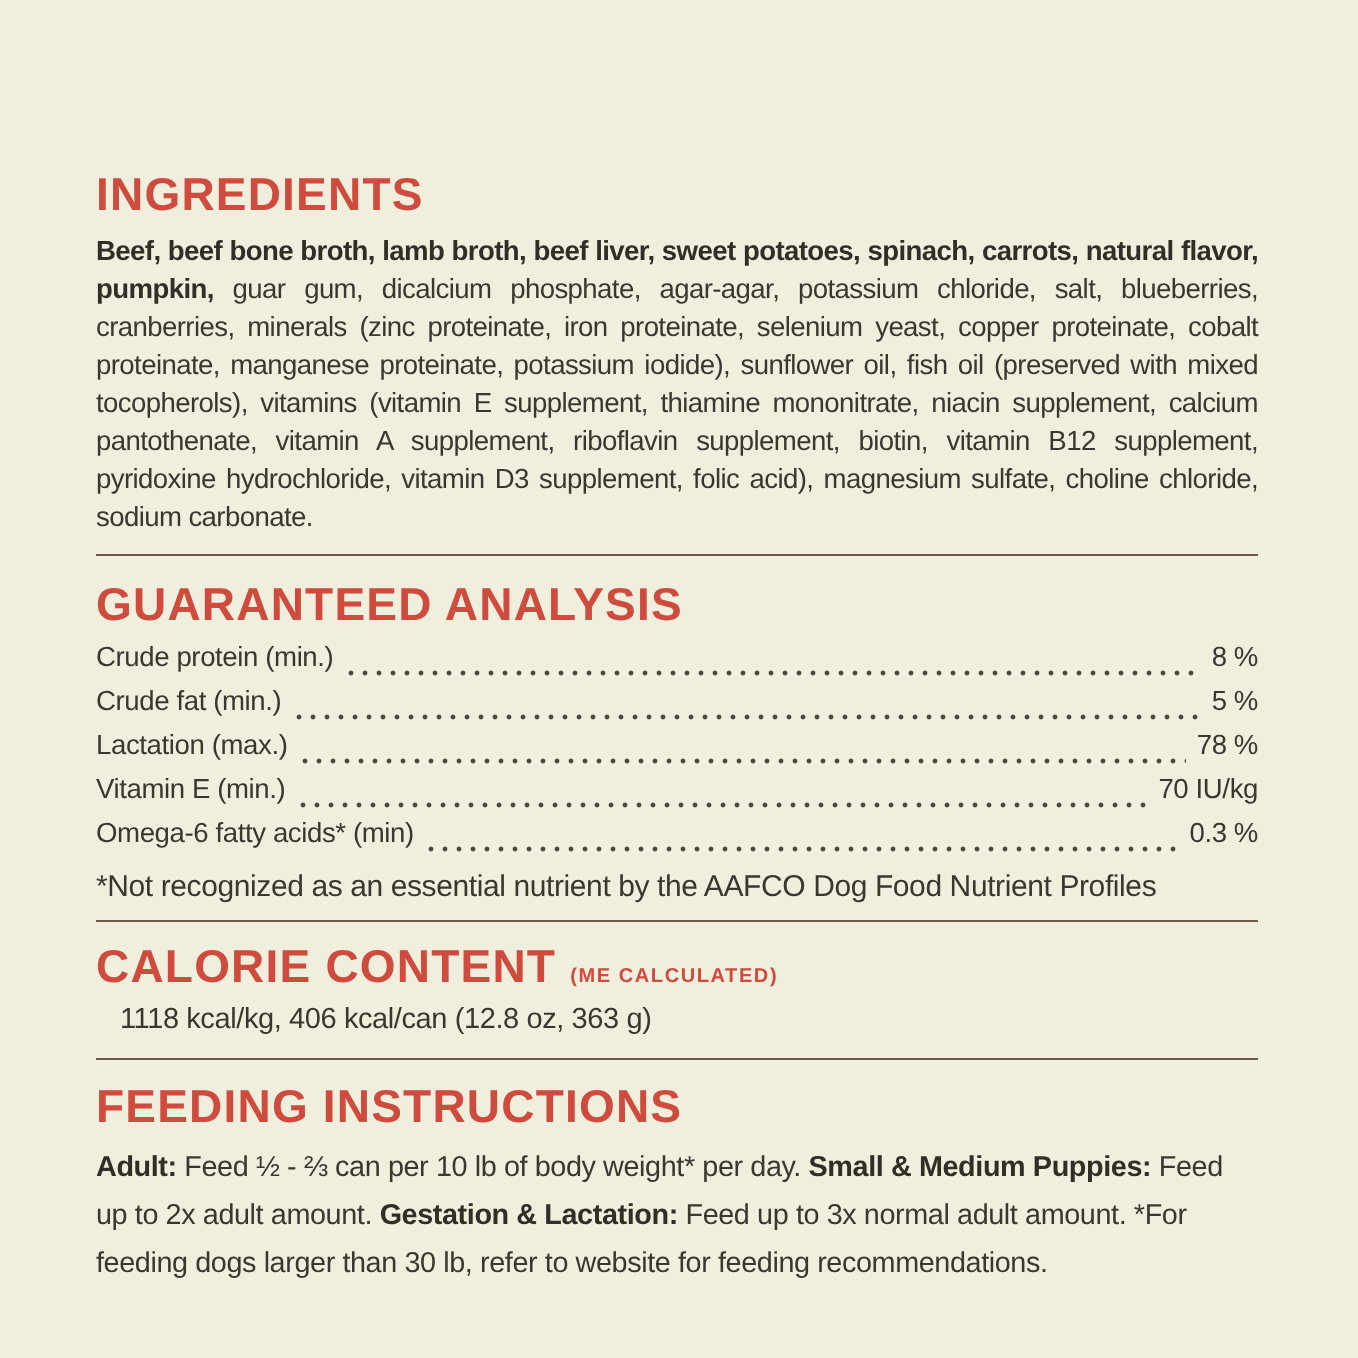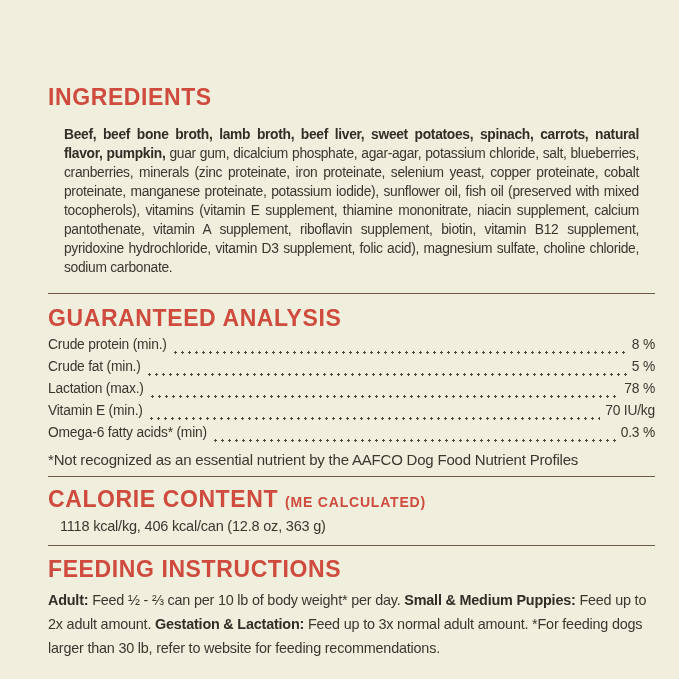--- a/index.html
+++ b/index.html
@@ -11,41 +11,41 @@
     height: 679px;
     background: #f0eedd;
     font-family: "Liberation Sans", sans-serif;
     color: #3b372f;
     overflow: hidden;
   }
   .label-page {
     box-sizing: border-box;
     width: 679px;
     height: 679px;
-    padding: 86px 24px 0 48px;
+    padding: 86px 50px 0 48px;
   }
   .section-heading {
     color: #ce4b3e;
     font-size: 23px;
     font-weight: 800;
     letter-spacing: 0.6px;
     line-height: 1;
     margin: 0 0 7px 0;
   }
   .section-heading .subheading {
-    font-size: 14px;
+    font-size: 10px;
     font-weight: 800;
     letter-spacing: 0.8px;
   }
   .body-text {
     font-size: 13.8px;
     line-height: 19px;
     letter-spacing: -0.3px;
     text-align: justify;
-    margin: 16px;
+    margin: 0;
   }
   .body-text b { color: #322e27; }
   .divider {
     border: none;
     border-top: 1px solid #6e5a46;
     margin: 0;
   }
   .divider-1 { margin-top: 9px; margin-bottom: 13px; }
   .divider-2 { margin-top: 8px; margin-bottom: 11px; }
   .divider-3 { margin-top: 11px; margin-bottom: 12px; }

